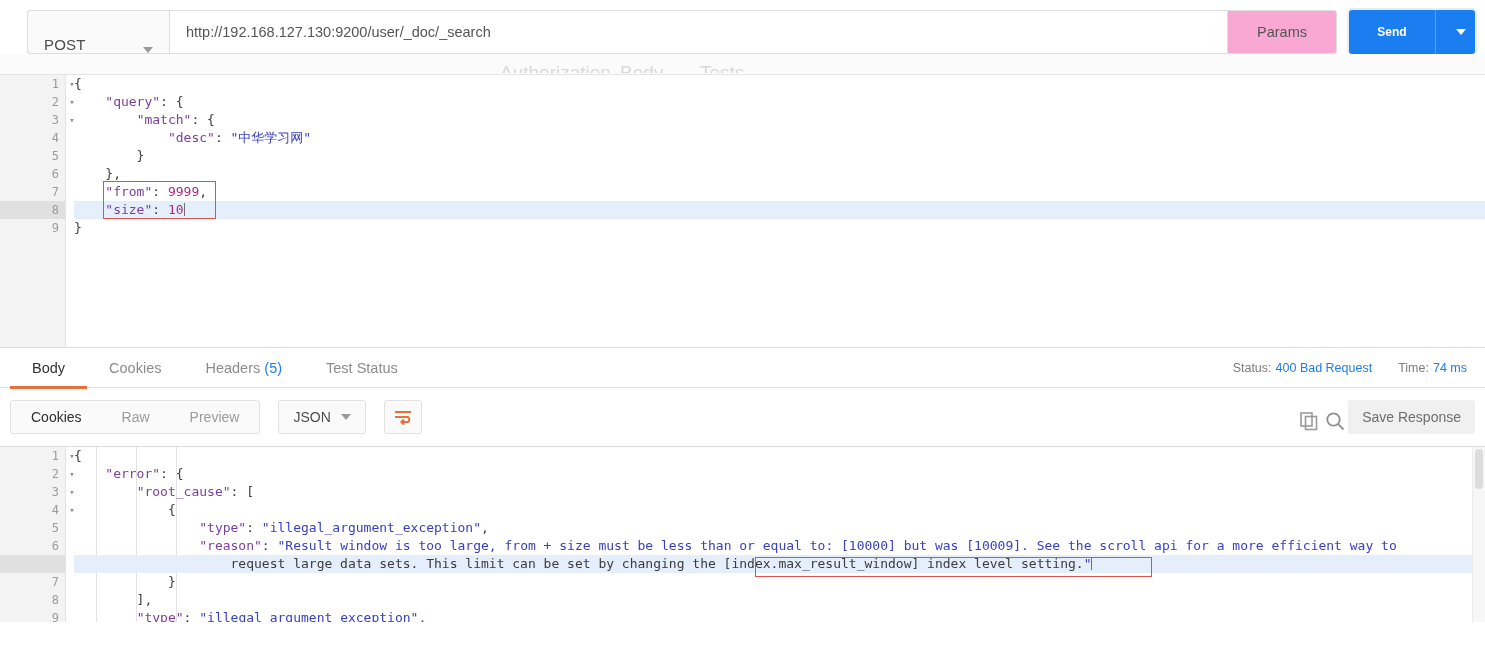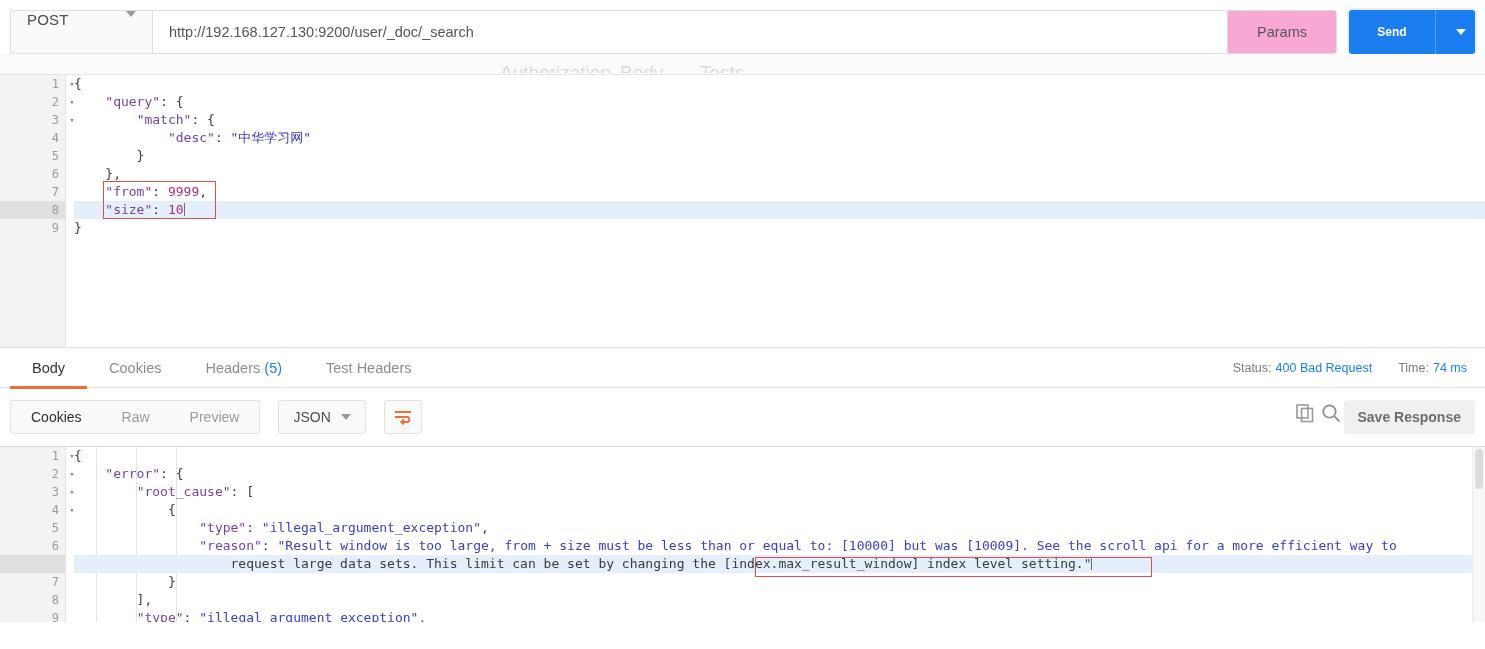--- a/index.html
+++ b/index.html
@@ -25,26 +25,27 @@
     padding: 10px 10px 0 10px;
     box-sizing: border-box;
   }
   .method-box {
     width: 142px;
     border: 1px solid #dedede;
     border-right: none;
     border-radius: 3px 0 0 3px;
     background: #fafafa;
     display: flex;
-    align-items: flex-start;
+    align-items: flex-end;
     padding: 0 16px;
     box-sizing: border-box;
     font-size: 15px;
     color: #555;
     justify-content: space-between;
+    margin-left: 17px;
   }
   .method-label { font-size: 15px; color: #4d4d4d; letter-spacing: .2px;}
   .caret {
     display: inline-block;
     width: 0; height: 0;
     border-left: 5px solid transparent;
     border-right: 5px solid transparent;
     border-top: 6px solid #9a9a9a;
     margin-left: 10px;
   }
@@ -302,22 +303,21 @@
     border-radius: 3px;
     background: #fafafa;
     display: flex;
     align-items: center;
     justify-content: center;
     box-sizing: border-box;
   }
   .right-tools {
     margin-left: auto;
     display: flex;
-    align-items: flex-start;
-    font-weight: bold;
+    align-items: flex-end;
   }
   .icon-btn {
     width: 26px; height: 26px;
     display: flex;
     align-items: center;
     justify-content: center;
   }
   .save-resp {
     height: 34px;
     background: #f0f0f0;
@@ -416,21 +416,21 @@
     <span>Body</span>
   </div>
   <div class="rtab">
     <span>Cookies</span>
   </div>
   <div class="rtab">
     <span>Headers</span>
     <span class="hcount">(5)</span>
   </div>
   <div class="rtab">
-    <span>Test Headers</span>
+    <span>Test Status</span>
   </div>
   <div class="status-wrap">
     <div>
       <span>Status:</span><span class="status-val">400 Bad Request</span>
     </div>
     <div>
       <span>Time:</span><span class="status-val">74 ms</span>
     </div>
   </div>
 </div>

